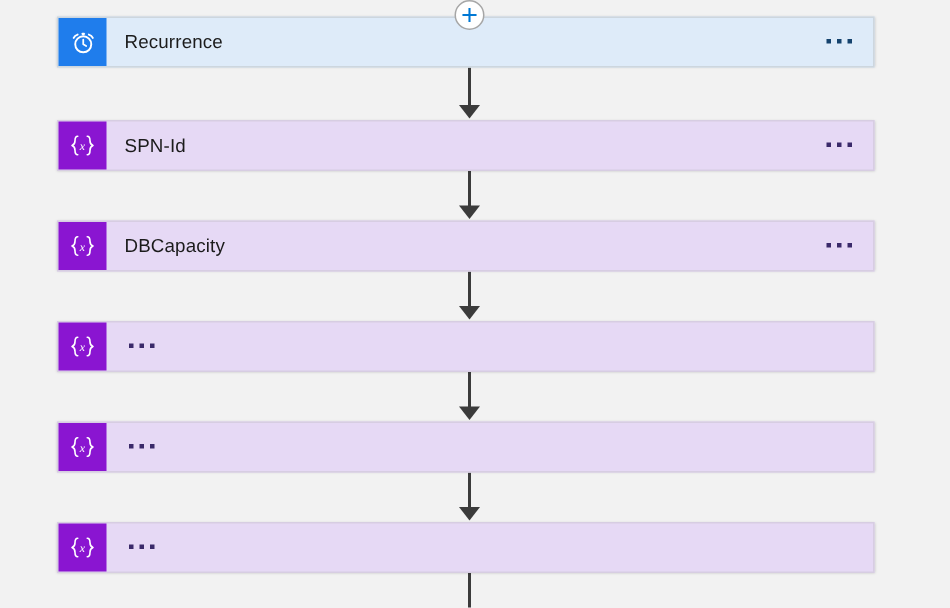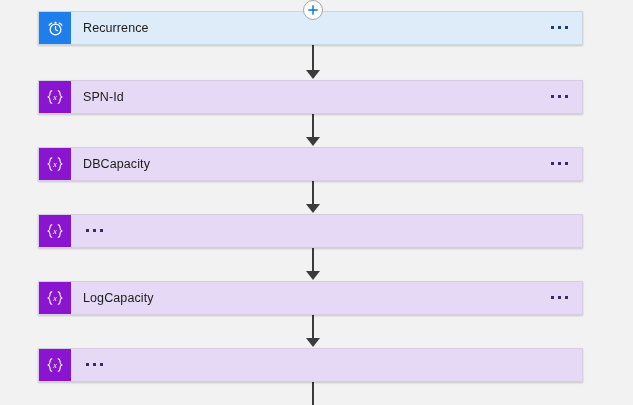--- a/index.html
+++ b/index.html
@@ -221,21 +221,20 @@
   </div>
 
   <div class="card variable" style="top:281px;">
     <div class="card-icon">
       <svg width="20" height="16" viewBox="0 0 24 18" aria-hidden="true">
         <path d="M8.2 1.6 C6.2 1.6 6.0 3.0 6.0 5.2 C6.0 7.4 5.2 8.4 3.6 9.0 C5.2 9.6 6.0 10.6 6.0 12.8 C6.0 15.0 6.2 16.4 8.2 16.4" fill="none" stroke="#ffffff" stroke-width="1.3" stroke-linecap="round" stroke-linejoin="round"></path>
         <path d="M15.8 1.6 C17.8 1.6 18.0 3.0 18.0 5.2 C18.0 7.4 18.8 8.4 20.4 9.0 C18.8 9.6 18.0 10.6 18.0 12.8 C18.0 15.0 17.8 16.4 15.8 16.4" fill="none" stroke="#ffffff" stroke-width="1.3" stroke-linecap="round" stroke-linejoin="round"></path>
         <text x="12" y="12.6" text-anchor="middle" font-family="'Liberation Serif', serif" font-style="italic" font-size="9.5" fill="#ffffff">x</text>
       </svg>
     </div>
-    <div class="card-title">LogCapacity</div>
     <div class="card-menu">
       <i></i>
       <i></i>
       <i></i>
     </div>
   </div>
 
   <div class="card variable" style="top:348px;">
     <div class="card-icon">
       <svg width="20" height="16" viewBox="0 0 24 18" aria-hidden="true">

